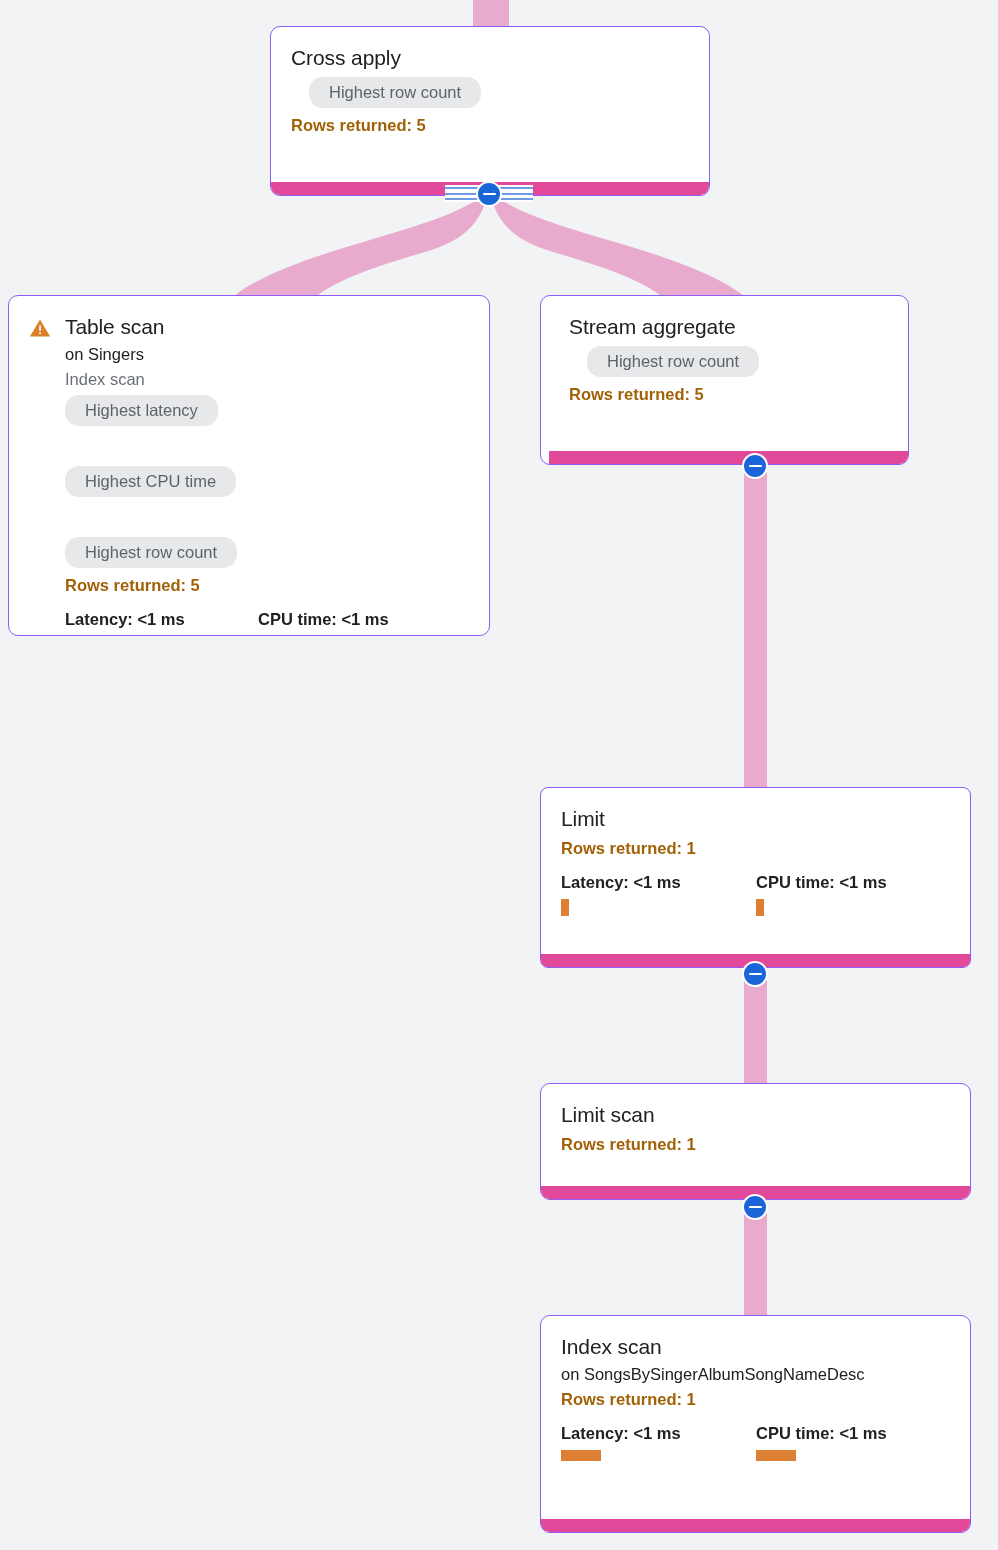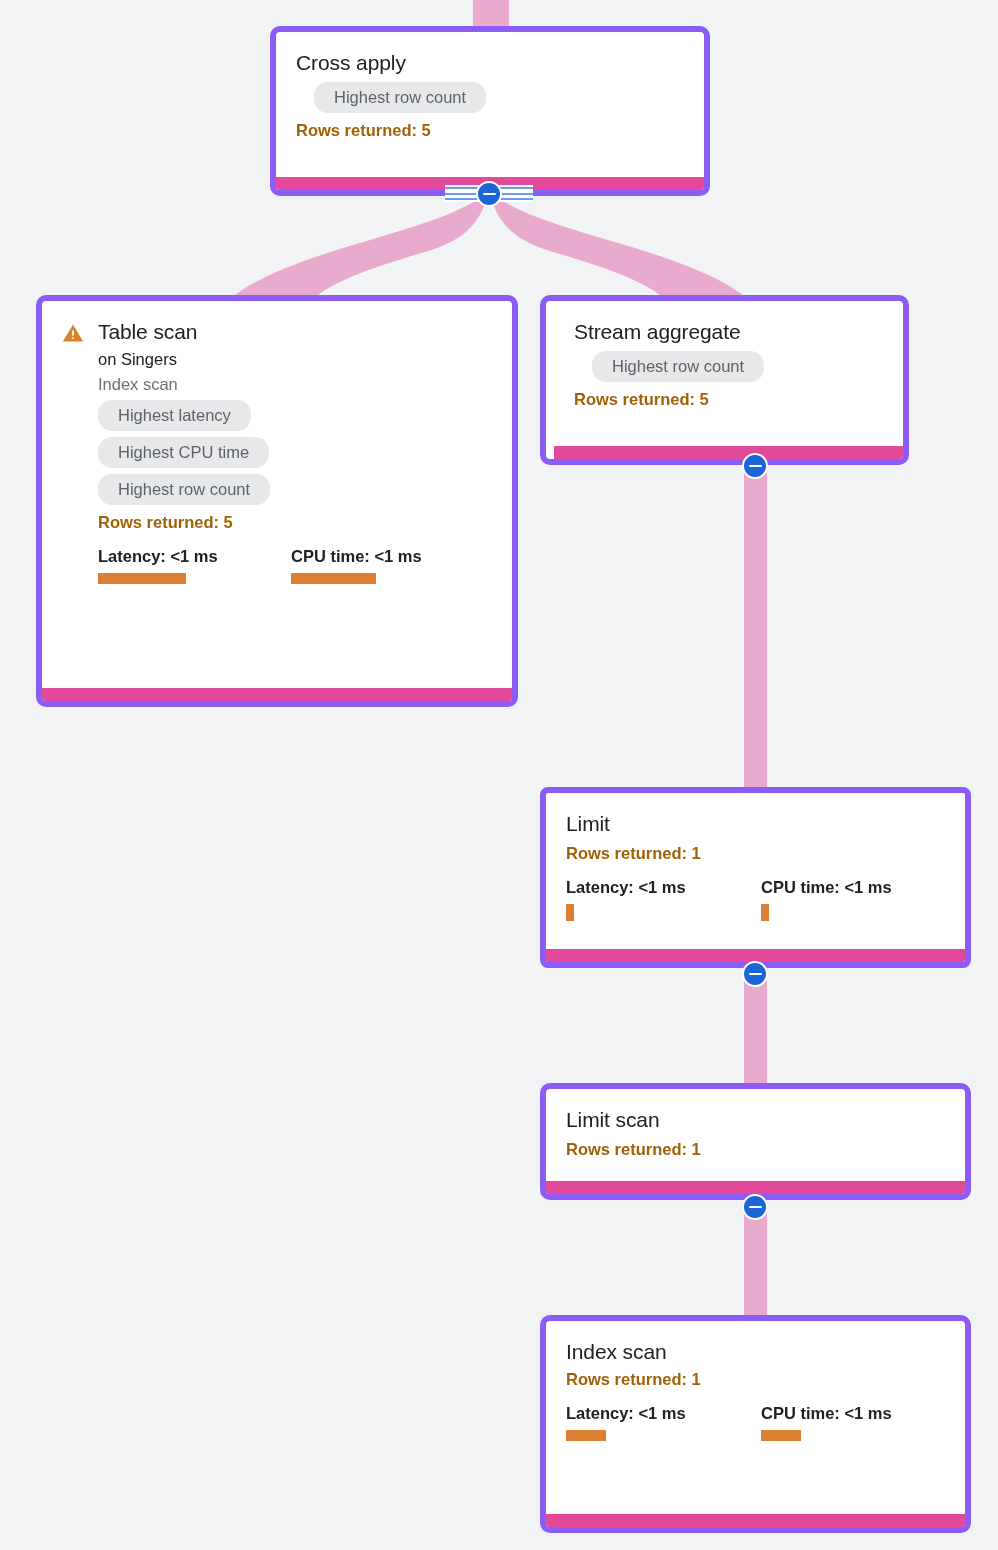--- a/index.html
+++ b/index.html
@@ -24,21 +24,21 @@
     width: 998px;
     height: 1550px;
     pointer-events: none;
   }
 
   
   .node {
     position: absolute;
     box-sizing: border-box;
     background: #ffffff;
-    border: 6px solid #8b5cf6;
+    border: 1px solid #8b5cf6;
     border-radius: 10px;
     overflow: hidden;
     display: flex;
     flex-direction: column;
   }
   .node-body {
     flex: 1 1 auto;
     padding: 18px 20px 12px 20px;
     display: flex;
     flex-direction: column;
@@ -208,35 +208,35 @@
 </div>
 
 <div class="toggle-rails" style="left:445px; top:185px; width:88px;">
   <span class="bg"></span>
     <span class="l1"></span>
     <span class="l2"></span>
     <span class="l3"></span>
 </div>
 <div class="toggle" style="left:476px; top:181px;"></div>
 
-<div class="node" style="left:8px; top:295px; width:482px; height:412px;margin-left:28px;">
+<div class="node" style="left:8px; top:295px; width:482px; height:341px;">
   <div class="node-body">
     <div class="node-head">
       <span class="warn-icon">
         <svg viewBox="0 0 24 24" width="22" height="22">
           <path d="M12 2.6 L23 21.4 L1 21.4 Z" fill="#d9822b"></path>
           <rect x="11.1" y="9" width="1.9" height="6.1" fill="#ffffff" rx="0.6"></rect>
           <rect x="11.1" y="16.5" width="1.9" height="2" fill="#ffffff" rx="0.6"></rect>
         </svg>
       </span>
       <div class="node-title">Table scan</div>
     </div>
     <div class="node-sub" style="margin-left:36px;">on Singers</div>
     <div class="node-sub muted" style="margin-left:36px;">Index scan</div>
-    <div class="chips-stack" style="display:flex; flex-direction:column; align-items:flex-start; margin-left:36px;">
+    <div class="chips-stack" style="display:flex; flex-direction:column; align-items:flex-start; margin-left:36px;gap:34px;">
       <div class="chip" style="margin-left:0;">Highest latency</div>
       <div class="chip" style="margin-left:0;">Highest CPU time</div>
       <div class="chip" style="margin-left:0;">Highest row count</div>
     </div>
     <div class="node-rows" style="margin-left:36px;">Rows returned: 5</div>
     <div class="metrics" style="margin-left:36px;">
       <div class="metric" style="width:193px;">
         <div class="metric-label">Latency: &lt;1 ms</div>
         <div class="metric-bar" style="width:88px;"></div>
       </div>
@@ -291,20 +291,21 @@
   </div>
   <div class="node-accent"></div>
 </div>
 <div class="toggle" style="left:742px; top:1194px;"></div>
 
 <div class="node" style="left:540px; top:1315px; width:431px; height:218px;">
   <div class="node-body">
     <div class="node-head">
       <div class="node-title">Index scan</div>
     </div>
+    <div class="node-sub">on SongsBySingerAlbumSongNameDesc</div>
     <div class="node-rows" style="margin-top:0;">Rows returned: 1</div>
     <div class="metrics">
       <div class="metric" style="width:195px;">
         <div class="metric-label">Latency: &lt;1 ms</div>
         <div class="metric-bar" style="width:40px;"></div>
       </div>
       <div class="metric">
         <div class="metric-label">CPU time: &lt;1 ms</div>
         <div class="metric-bar" style="width:40px;"></div>
       </div>

